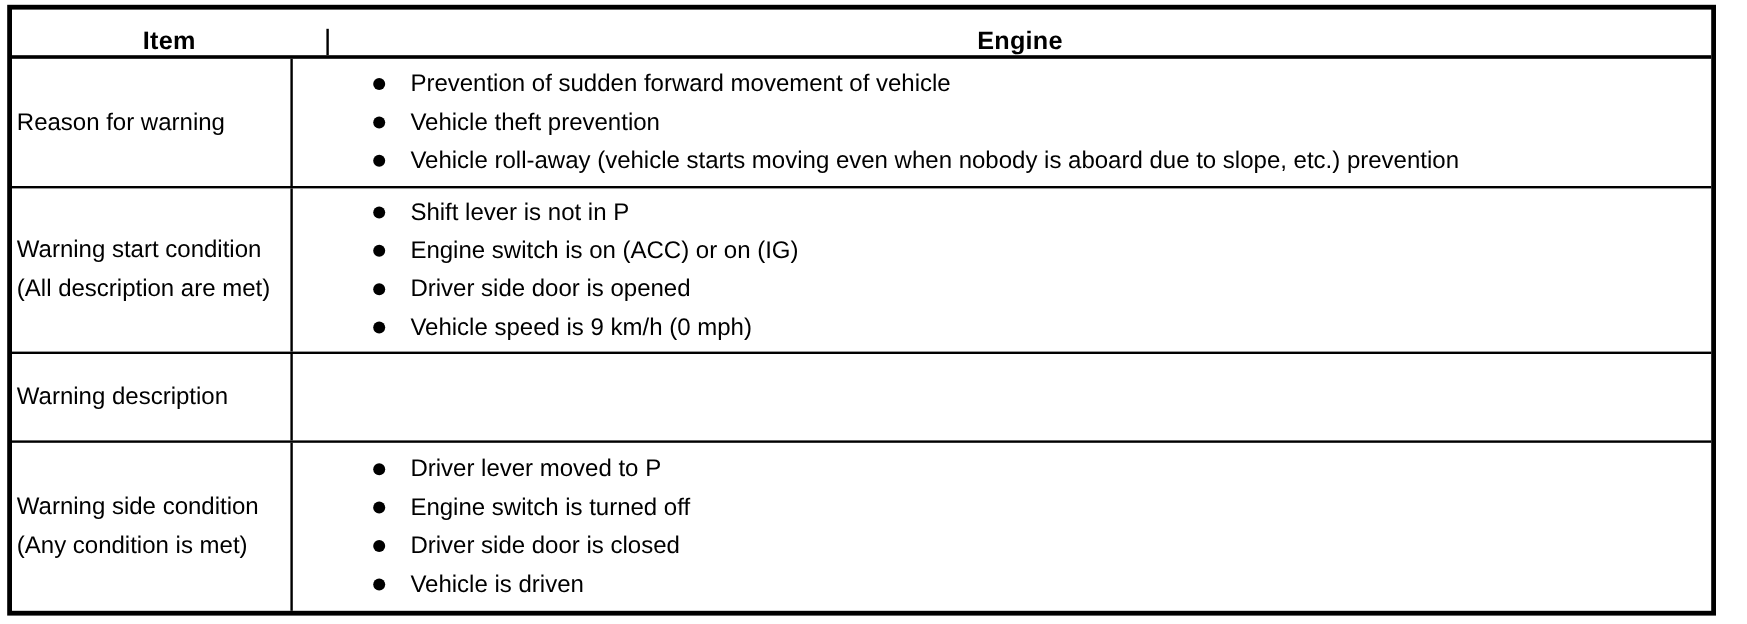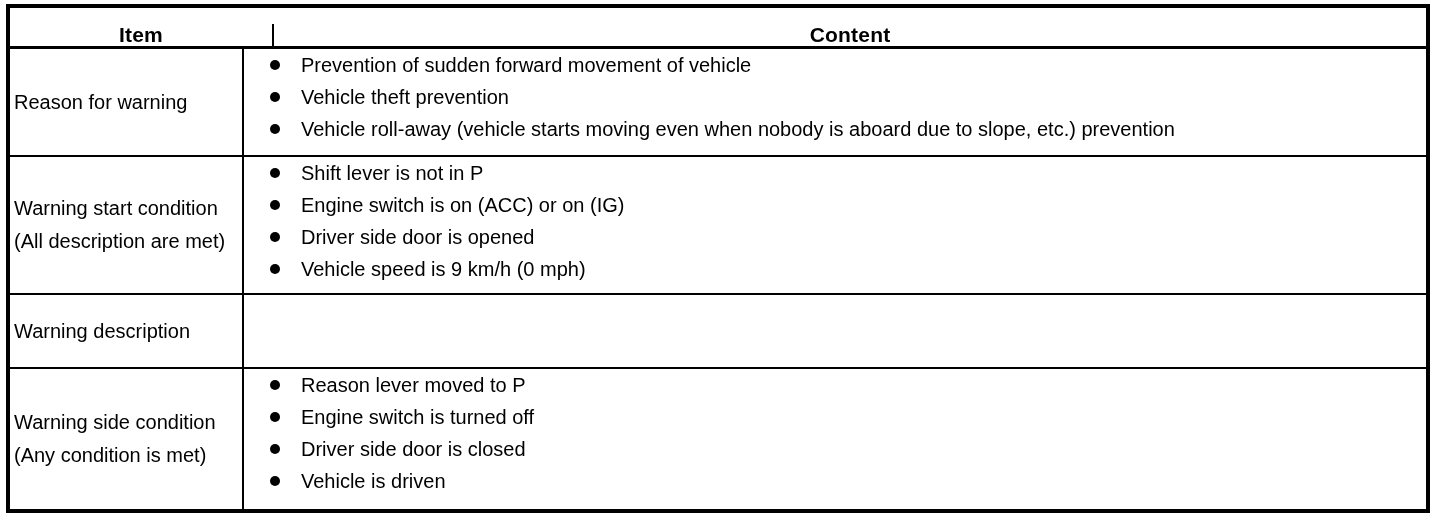--- a/index.html
+++ b/index.html
@@ -82,22 +82,23 @@
     padding-left: 4px;
     box-sizing: border-box;
     font-size: 20px;
     line-height: 33px;
   }
 
   .content-cell {
     flex: 1 1 auto;
     display: flex;
     flex-direction: column;
-    justify-content: flex-start;
-    box-sizing: border-box;
+    justify-content: center;
+    box-sizing: border-box;
+    margin-left: 41px;
   }
 
   ul.bullets {
     list-style: none;
     margin: 0;
     padding: 0 4px 0 26px;
   }
 
   ul.bullets li {
     display: flex;
@@ -115,21 +116,21 @@
     background: #000000;
     margin: 11px 21px 0 0;
   }
 </style>
 </head>
 <body>
 
 <div class="doc-table">
   <div class="header-row">
     <div class="header-cell item-col">Item</div>
-    <div class="header-cell content-col">Content</div>
+    <div class="header-cell content-col">Engine</div>
   </div>
   <div id="rows">
   <div class="row">
     <div class="cell item-cell">
           <div>Reason for warning</div>
         </div>
     <div class="cell content-cell">
       <ul class="bullets">
             <li>
               <span class="dot"></span>
@@ -182,21 +183,21 @@
 
   <div class="row">
     <div class="cell item-cell">
           <div>Warning side condition</div>
           <div>(Any condition is met)</div>
         </div>
     <div class="cell content-cell">
       <ul class="bullets">
             <li>
               <span class="dot"></span>
-              <span>Reason lever moved to P</span>
+              <span>Driver lever moved to P</span>
             </li>
             <li>
               <span class="dot"></span>
               <span>Engine switch is turned off</span>
             </li>
             <li>
               <span class="dot"></span>
               <span>Driver side door is closed</span>
             </li>
             <li>

